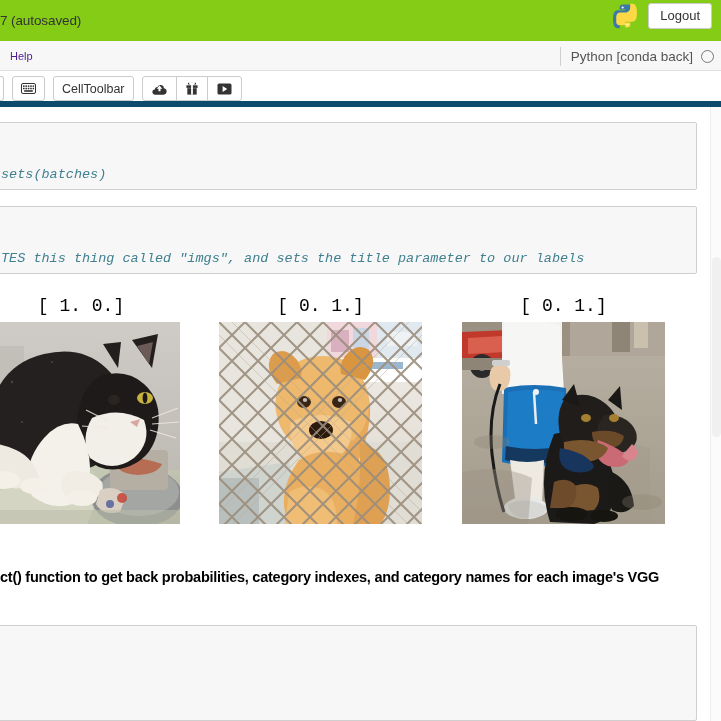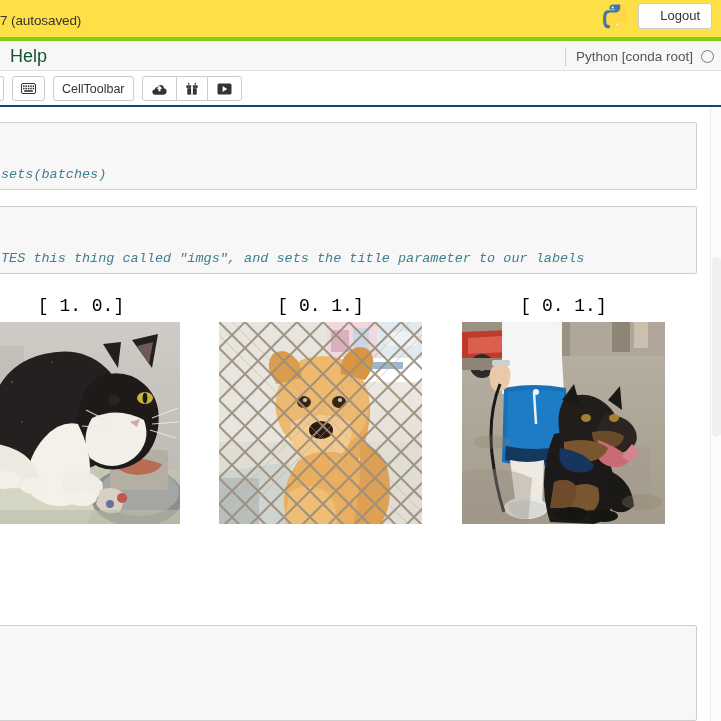--- a/index.html
+++ b/index.html
@@ -16,22 +16,22 @@
     color: #333333;
     position: relative;
   }
 
   
   #header {
     position: absolute;
     left: 0; top: 0;
     width: 721px;
     height: 41px;
-    background: #fde047;
-    border-bottom: 4px solid #84cc16;
+    background: #84cc16;
+    border-bottom: 1px solid #84cc16;
     box-sizing: border-box;
   }
   #notebook-title {
     position: absolute;
     left: 0;
     top: 13px;
     font-size: 13.5px;
     color: #333333;
     white-space: nowrap;
     letter-spacing: -0.1px;
@@ -49,21 +49,21 @@
     height: 28px;
     display: block;
   }
   #logout-button {
     font-family: "Liberation Sans", sans-serif;
     font-size: 13px;
     color: #333333;
     background: #ffffff;
     border: 1px solid #cccccc;
     border-radius: 3px;
-    padding: 4px 11px 5px 21px;
+    padding: 4px 11px 5px 11px;
     cursor: pointer;
     line-height: 1.2;
   }
 
   
   #menubar {
     position: absolute;
     left: 0; top: 41px;
     width: 721px;
     height: 30px;
@@ -72,22 +72,22 @@
     box-sizing: border-box;
   }
   #menu-items {
     position: absolute;
     left: 0; top: 0;
     height: 30px;
     display: flex;
     align-items: center;
   }
   .menu-item {
-    font-size: 18px;
-    color: #14532d;
+    font-size: 11px;
+    color: #4c1d95;
     padding: 0 10px;
     line-height: 30px;
     cursor: pointer;
     white-space: nowrap;
   }
   #kernel-area {
     position: absolute;
     right: 6px;
     top: 0;
     height: 30px;
@@ -115,21 +115,21 @@
     margin-right: 1px;
   }
 
   
   #toolbar {
     position: absolute;
     left: 0; top: 71px;
     width: 721px;
     height: 36px;
     background: #ffffff;
-    border-bottom: 2px solid #0c4a6e;
+    border-bottom: 6px solid #0c4a6e;
     box-sizing: border-box;
   }
   #toolbar-inner {
     position: absolute;
     left: -4px;
     top: 5px;
     display: flex;
     align-items: center;
   }
   .tb-stub {
@@ -309,21 +309,21 @@
 </div>
 
 <div id="menubar">
 
   <div id="menu-items">
     <div class="menu-item">Help</div>
   </div>
 
   <div id="kernel-area">
     <div id="kernel-divider"></div>
-    <div id="kernel-name">Python [conda root]</div>
+    <div id="kernel-name">Python [conda back]</div>
     <div id="kernel-indicator"></div>
   </div>
 </div>
 
 <div id="toolbar">
   <div id="toolbar-inner">
 
     <div class="tb-stub"></div>
 
     <div class="tb-btn">
@@ -561,20 +561,21 @@
           <g opacity="0.3">
             <ellipse cx="180" cy="180" rx="20" ry="8" fill="#8b826f"></ellipse>
             <ellipse cx="30" cy="120" rx="18" ry="7" fill="#8b826f"></ellipse>
           </g>
         </svg>
       </div>
     </div>
 
   </div>
 
+  <div id="markdown-text">ct() function to get back probabilities, category indexes, and category names for each image's VGG</div>
 
   <div class="code-cell" id="cell-4"></div>
 
 </div>
 
 <div id="scrollbar-track">
   <div id="scrollbar-thumb"></div>
 </div>
 
 </body></html>

